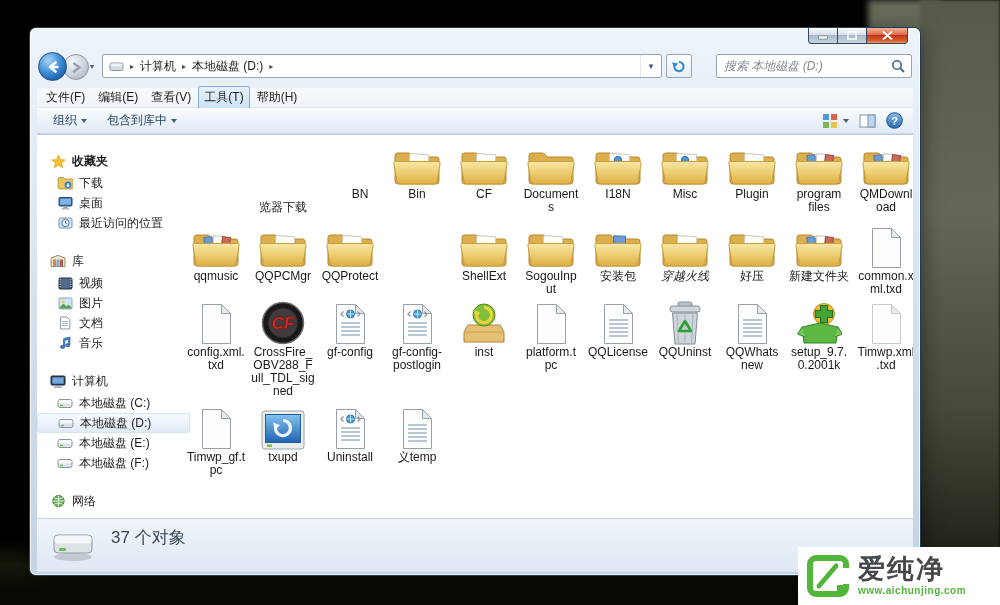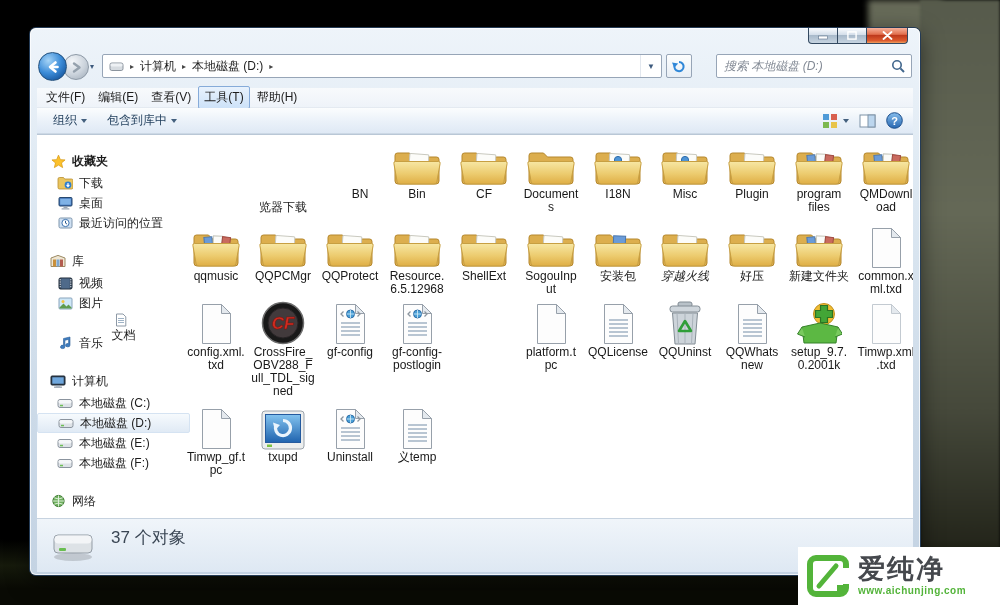--- a/index.html
+++ b/index.html
@@ -292,21 +292,21 @@
           <div class="srow l1" style="top: 158px;">
             <span class="si">
               <svg width="15" height="13">
                 <rect x="1" y="1" width="13" height="11" rx="1" fill="#cfe7f7" stroke="#8aa5bd"></rect>
                 <circle cx="5" cy="4.5" r="1.5" fill="#f4c542"></circle>
                 <path d="M1.5 10.5 L5.5 6.5 L8.5 9.5 L10.5 7.5 L13.5 10.5 L13.5 11.5 L1.5 11.5 Z" fill="#5d9b4e"></path>
               </svg>
             </span>
             <span class="slb">图片</span>
           </div>
-          <div class="srow l1" style="top: 178px; flex-direction: column;">
+          <div class="srow l1" style="top: 178px;">
             <span class="si">
               <svg width="12" height="14">
                 <path d="M1.5 1 L8 1 L10.8 3.8 L10.8 13 L1.5 13 Z" fill="#fff" stroke="#8d99a6"></path>
                 <g stroke="#9fb3c6">
                   <line x1="3" y1="5.5" x2="9" y2="5.5"></line>
                   <line x1="3" y1="7.5" x2="9" y2="7.5"></line>
                   <line x1="3" y1="9.5" x2="9" y2="9.5"></line>
                 </g>
               </svg>
             </span>
@@ -514,31 +514,20 @@
           </div>
           <div class="cell" style="left: 280px; top: 86px;">
             <div class="ic">
               <svg width="48" height="38" viewBox="0 0 48 38">
                 <path d="M2 6.5 Q2 4 4.5 4 L16.5 4 L20.5 8 L43.5 8 Q46 8 46 10.5 L46 32 Q46 35 43 35 L5 35 Q2 35 2 32 Z" fill="#dcae4e" stroke="#b5872c"></path>
                 <rect x="16" y="5" width="19" height="27" rx="1" transform="rotate(4 25 18)" fill="#fcfcf9" stroke="#c9c9bf"></rect>
                 <path d="M2.3 12.5 L45.7 12.5 Q47.5 12.5 47.1 14.6 L43.9 32.6 Q43.5 35 41 35 L7 35 Q4.5 35 4.1 32.6 L0.9 14.6 Q0.5 12.5 2.3 12.5 Z" fill="url(#gfold)" stroke="#c79f42"></path>
               </svg>
             </div>
             <div class="ln">QQProtect</div>
-          </div>
-          <div class="cell" style="left: 347px; top: 86px;">
-            <div class="ic">
-              <svg width="48" height="38" viewBox="0 0 48 38">
-                <path d="M2 6.5 Q2 4 4.5 4 L16.5 4 L20.5 8 L43.5 8 Q46 8 46 10.5 L46 32 Q46 35 43 35 L5 35 Q2 35 2 32 Z" fill="#dcae4e" stroke="#b5872c"></path>
-                <rect x="16" y="5" width="19" height="27" rx="1" transform="rotate(4 25 18)" fill="#fcfcf9" stroke="#c9c9bf"></rect>
-                <path d="M2.3 12.5 L45.7 12.5 Q47.5 12.5 47.1 14.6 L43.9 32.6 Q43.5 35 41 35 L7 35 Q4.5 35 4.1 32.6 L0.9 14.6 Q0.5 12.5 2.3 12.5 Z" fill="url(#gfold)" stroke="#c79f42"></path>
-              </svg>
-            </div>
-            <div class="ln">Resource.</div>
-            <div class="ln">6.5.12968</div>
           </div>
           <div class="cell" style="left: 414px; top: 86px;">
             <div class="ic">
               <svg width="48" height="38" viewBox="0 0 48 38">
                 <path d="M2 6.5 Q2 4 4.5 4 L16.5 4 L20.5 8 L43.5 8 Q46 8 46 10.5 L46 32 Q46 35 43 35 L5 35 Q2 35 2 32 Z" fill="#dcae4e" stroke="#b5872c"></path>
                 <rect x="16" y="5" width="19" height="27" rx="1" transform="rotate(4 25 18)" fill="#fcfcf9" stroke="#c9c9bf"></rect>
                 <path d="M2.3 12.5 L45.7 12.5 Q47.5 12.5 47.1 14.6 L43.9 32.6 Q43.5 35 41 35 L7 35 Q4.5 35 4.1 32.6 L0.9 14.6 Q0.5 12.5 2.3 12.5 Z" fill="url(#gfold)" stroke="#c79f42"></path>
               </svg>
             </div>
             <div class="ln">ShellExt</div>
@@ -658,20 +647,32 @@
                 <g stroke="#a7b7c7" stroke-width="1.6">
                   <line x1="7" y1="20" x2="26" y2="20"></line>
                   <line x1="7" y1="24" x2="26" y2="24"></line>
                   <line x1="7" y1="28" x2="26" y2="28"></line>
                   <line x1="7" y1="32" x2="26" y2="32"></line>
                 </g>
               </svg>
             </div>
             <div class="ln">gf-config-</div>
             <div class="ln">postlogin</div>
+          </div>
+          <div class="cell" style="left: 414px; top: 162px;">
+            <div class="ic">
+              <svg width="46" height="44">
+                <path d="M7 24 L39 24 L43 31 L43 41 L3 41 L3 31 Z" fill="#e4c075" stroke="#ab8136"></path>
+                <path d="M3 31 L43 31" stroke="#c9a257"></path>
+                <circle cx="23" cy="14" r="11" fill="#7fc13d" stroke="#518c20"></circle>
+                <path d="M23 6.5 a7.5 7.5 0 1 1 -6.6 3.9" fill="none" stroke="#f3d23c" stroke-width="3"></path>
+                <polygon points="13,9 19.5,12 14.2,16.5" fill="#f3d23c"></polygon>
+              </svg>
+            </div>
+            <div class="ln">inst</div>
           </div>
           <div class="cell" style="left: 481px; top: 162px;">
             <div class="ic">
               <svg width="33" height="42" viewBox="0 0 33 42">
                 <path d="M2.5 1.5 L21.5 1.5 L30.5 10.5 L30.5 40.5 L2.5 40.5 Z" fill="#fdfdfd" stroke="#97a0aa"></path>
                 <path d="M21.5 1.5 L21.5 10.5 L30.5 10.5 Z" fill="#e4e9ee" stroke="#97a0aa"></path>
               </svg>
             </div>
             <div class="ln">platform.t</div>
             <div class="ln">pc</div>

